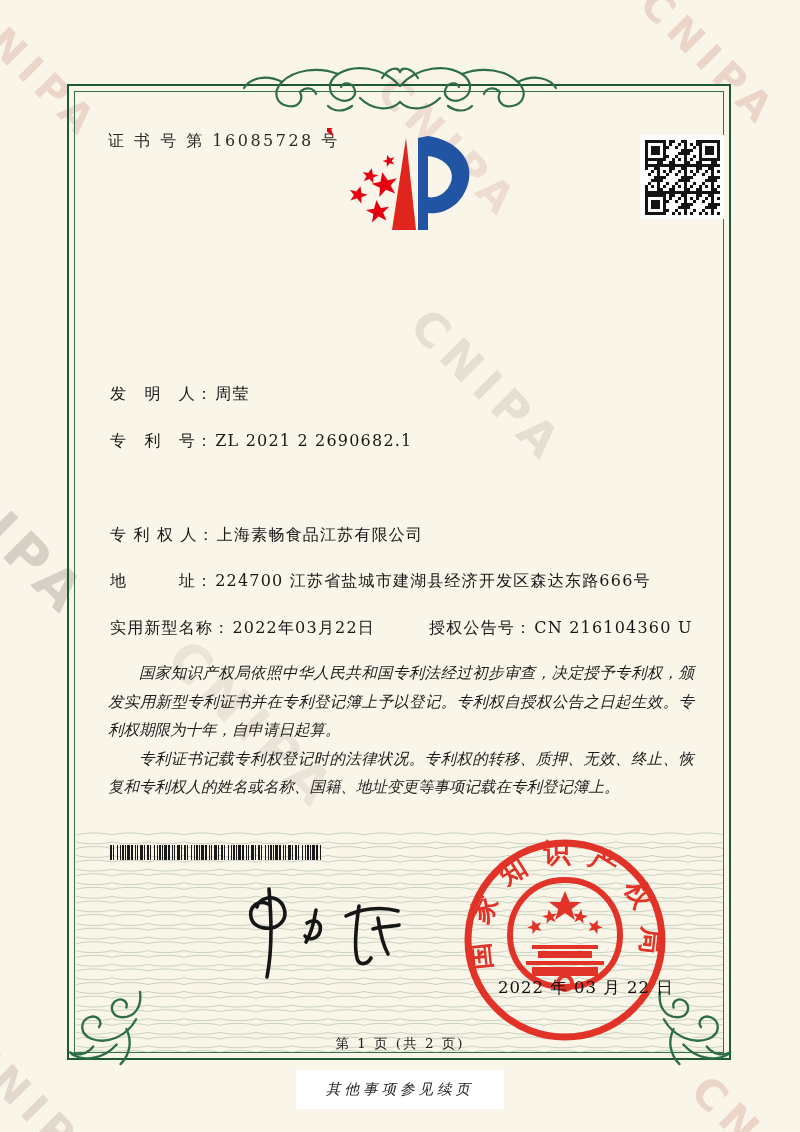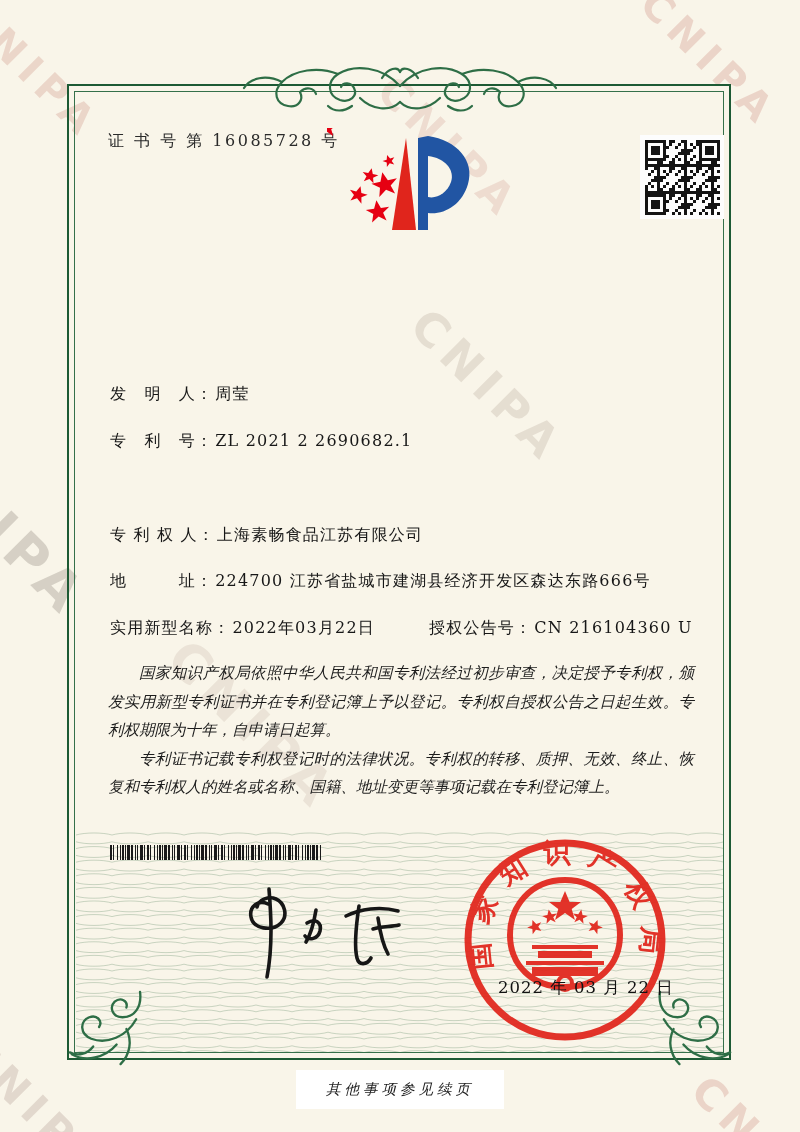--- a/index.html
+++ b/index.html
@@ -683,15 +683,16 @@
       <use href="#st" transform="translate(135,92) scale(0.75) rotate(20)" stroke="none"></use>
       <path d="M72,112 L138,112" stroke-width="4" fill="none"></path>
       <rect x="78" y="116" width="54" height="7" stroke="none"></rect>
       <path d="M66,128 L144,128" stroke-width="4" fill="none"></path>
       <rect x="72" y="132" width="66" height="9" stroke="none"></rect>
       <circle cx="105" cy="148" r="7" fill="none" stroke-width="4"></circle>
     </g>
   </svg>
   <div class="seal-date">2022 年 03 月 22 日</div>
 
+  <div class="pageinfo">第 1 页 (共 2 页)</div>
   <div class="cont">其他事项参见续页</div>
 
 </div>
 
 </body></html>

